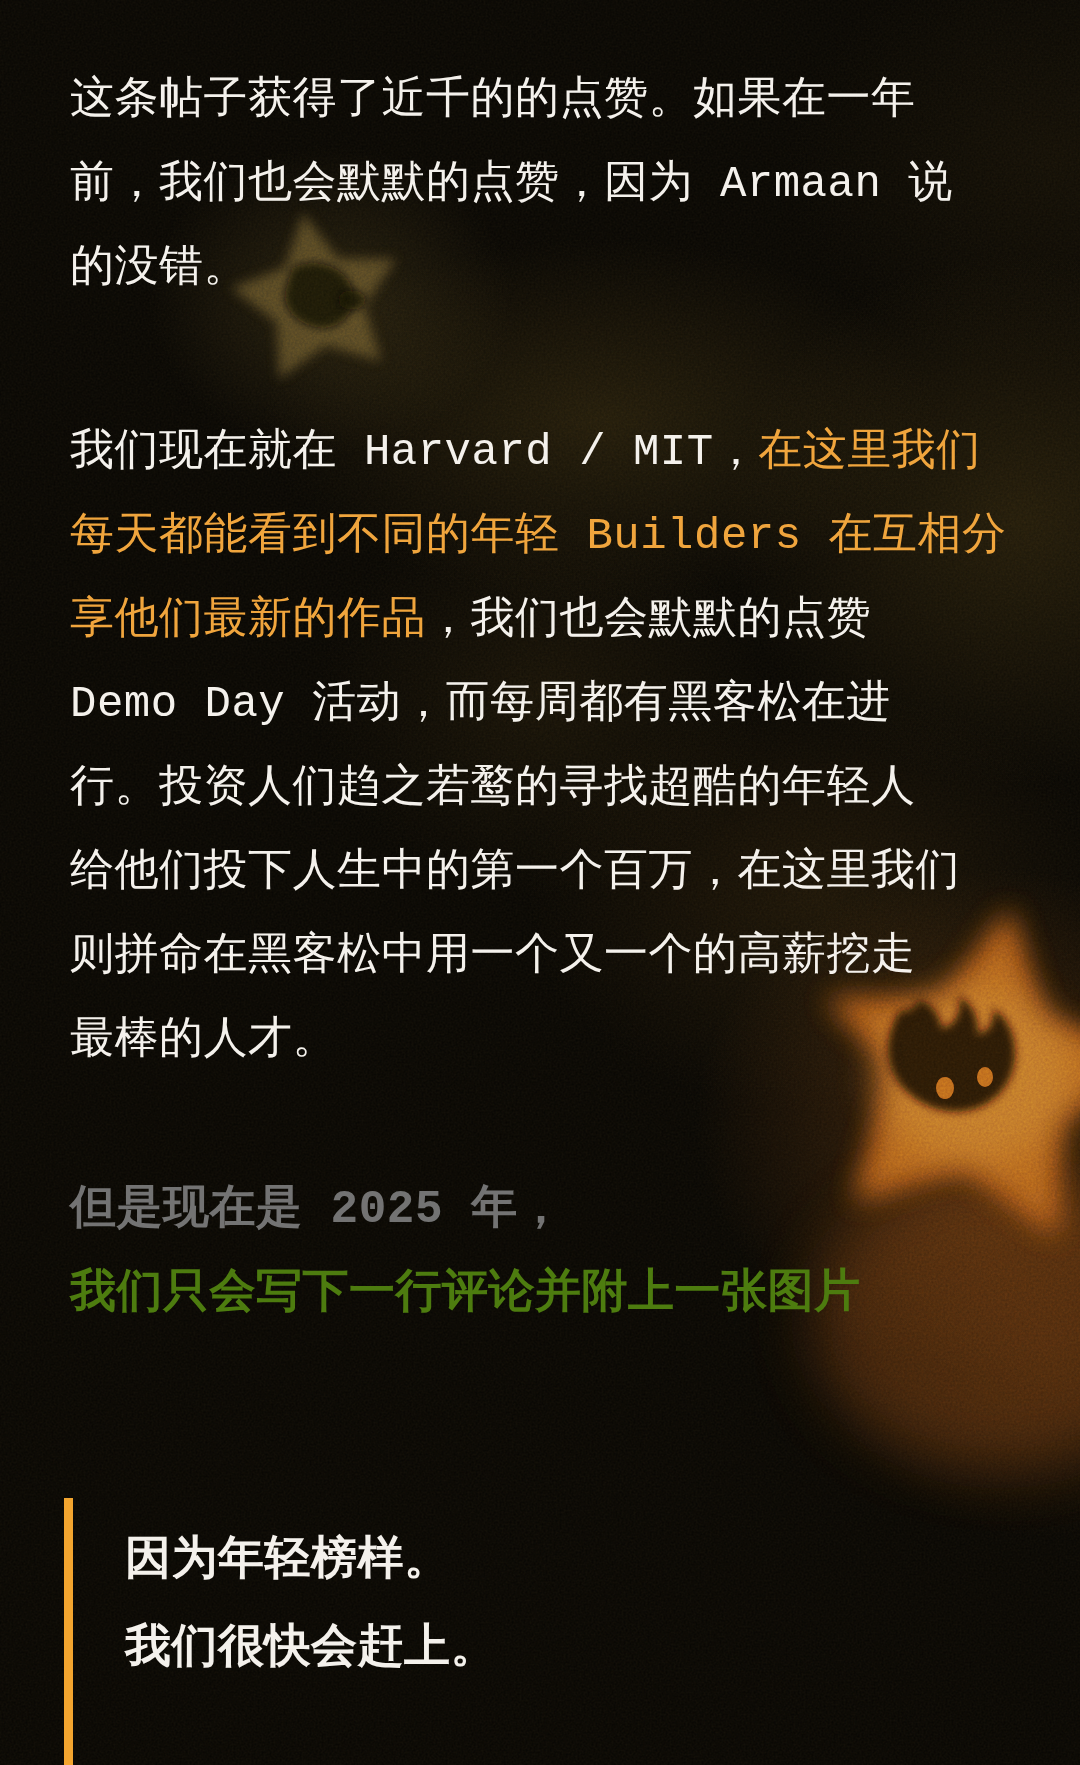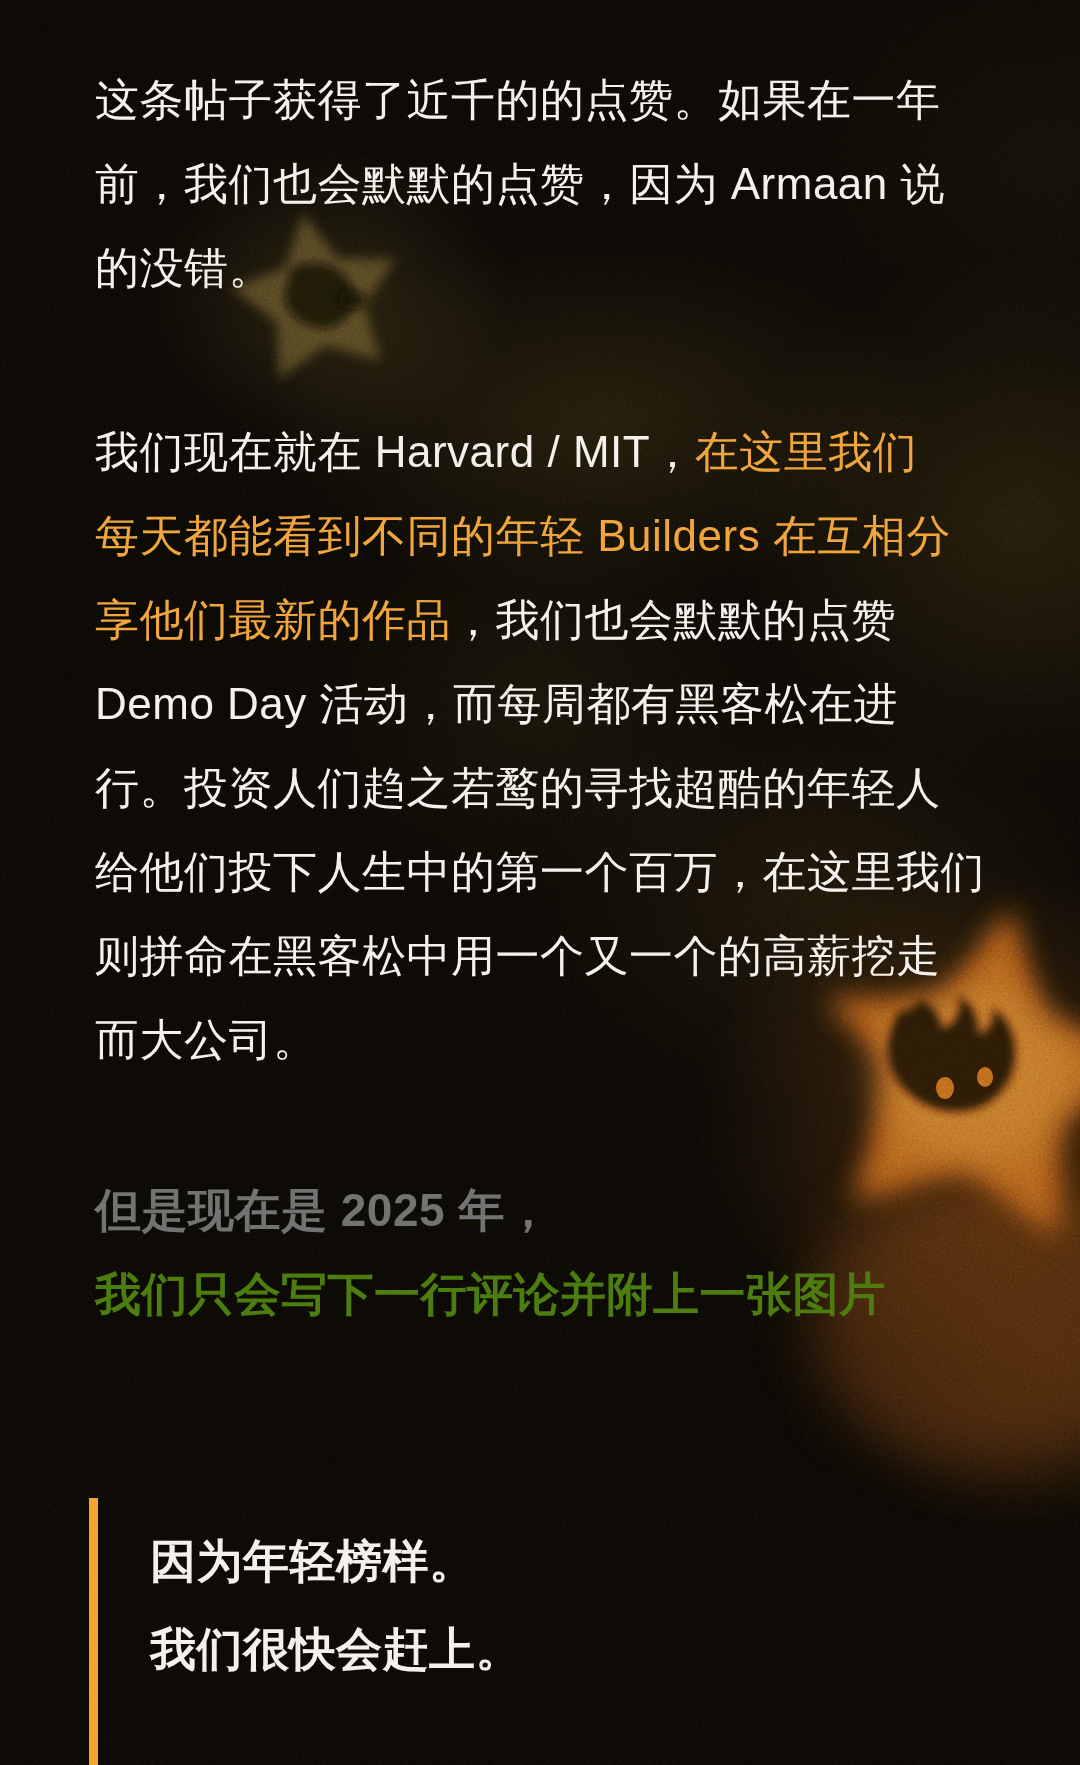--- a/index.html
+++ b/index.html
@@ -21,25 +21,26 @@
       radial-gradient(320px 280px at 540px 700px, rgba(70,56,24,.20), transparent 70%),
       radial-gradient(420px 360px at 990px 1120px, rgba(150,86,30,.32), transparent 70%),
       radial-gradient(320px 260px at 1050px 1350px, rgba(118,66,22,.22), transparent 72%),
       radial-gradient(420px 300px at 820px 900px, rgba(86,62,24,.22), transparent 70%);
   }
   .bg-shapes,.grain-strong,.grain-faint{position:absolute;inset:0;width:1080px;height:1765px;}
   .grain-strong{mix-blend-mode:overlay;opacity:.65;}
   .grain-faint{opacity:.07;}
   .content{
     position:absolute;inset:0;
-    padding:58px 95px 0 95px;
+    padding:58px 95px 0 70px;
     box-sizing:border-box;
     color:#f4f1ec;
     font-size:44px;line-height:84px;
     letter-spacing:.5px;
+    font-family:Liberation Mono, monospace;
   }
   .para .line{white-space:nowrap;}
   .accent{color:#f0a53d;}
   .para2{margin-top:100px;}
   .headline{margin-top:86px;font-weight:bold;font-size:46px;}
   .headline .accent-line{color:#737373;}
   .headline .bold-line{color:#4d7c0f;}
   .quote{
     margin:162px 0 0 -6px;
     border-left:9px solid #f3a52f;
@@ -122,21 +123,21 @@
     </div>
 
     <div class="para para2">
       <div class="line"><span>我们现在就在 Harvard / MIT，</span><span class="accent">在这里我们</span><span></span></div>
       <div class="line"><span></span><span class="accent">每天都能看到不同的年轻 Builders 在互相分</span><span></span></div>
       <div class="line"><span></span><span class="accent">享他们最新的作品</span><span>，我们也会默默的点赞</span></div>
       <div class="line"><span>Demo Day 活动，而每周都有黑客松在进</span><span class="accent"></span><span></span></div>
       <div class="line"><span>行。投资人们趋之若鹜的寻找超酷的年轻人</span><span class="accent"></span><span></span></div>
       <div class="line"><span>给他们投下人生中的第一个百万，在这里我们</span><span class="accent"></span><span></span></div>
       <div class="line"><span>则拼命在黑客松中用一个又一个的高薪挖走</span><span class="accent"></span><span></span></div>
-      <div class="line"><span>而大公司。</span><span class="accent"></span><span></span></div>
+      <div class="line"><span>最棒的人才。</span><span class="accent"></span><span></span></div>
     </div>
 
     <div class="headline">
       <div class="line accent-line">但是现在是 2025 年，</div>
       <div class="line bold-line">我们只会写下一行评论并附上一张图片</div>
     </div>
 
     <blockquote class="quote">
       <div class="line">因为年轻榜样。</div>
       <div class="line">我们很快会赶上。</div>

